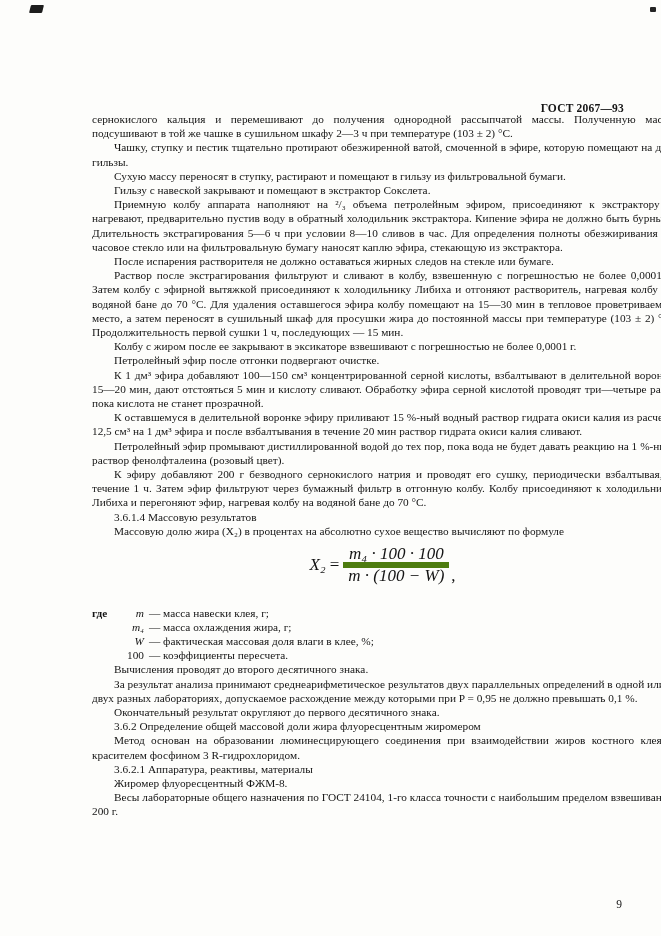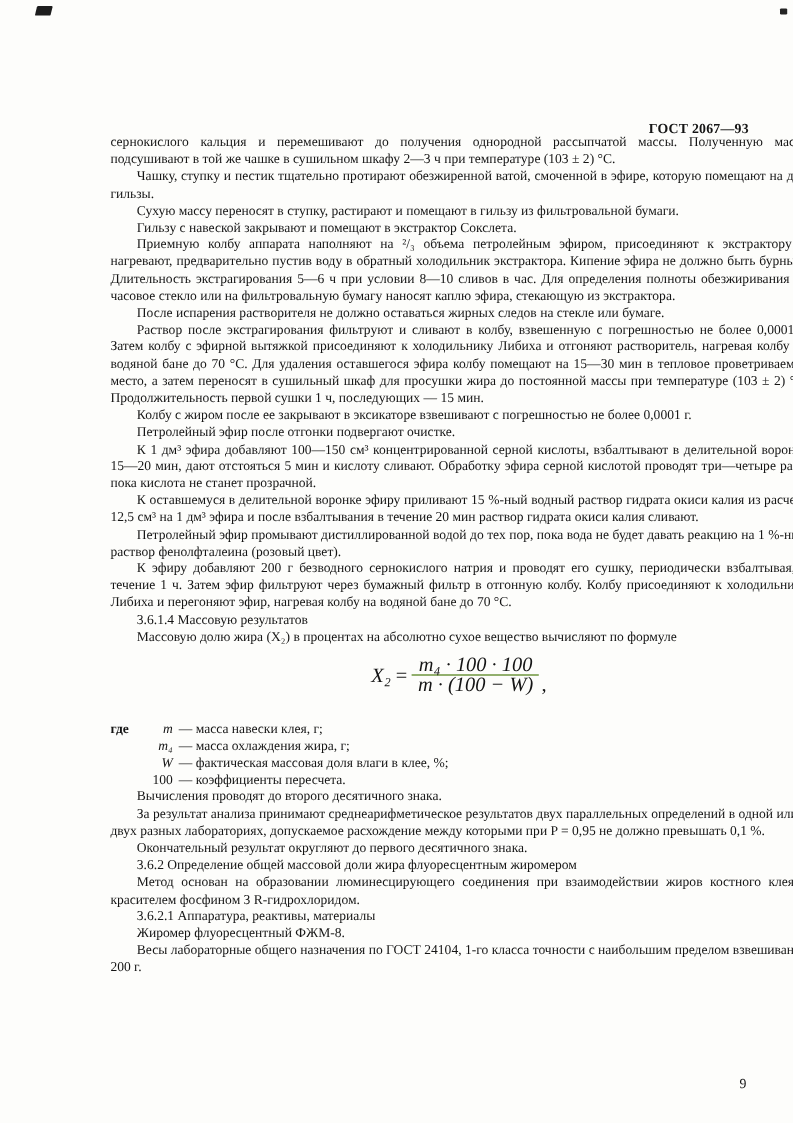--- a/index.html
+++ b/index.html
@@ -45,21 +45,21 @@
   .formula-block {
     margin: 9px 0 22px;
     display: flex;
     justify-content: center;
     align-items: center;
     font-style: italic;
     font-size: 17px;
   }
   .f-eq { margin: 0 4px; font-style: normal; }
   .frac { display: inline-flex; flex-direction: column; text-align: center; }
-  .frac .num { display: block; padding: 0 5px 1px; border-bottom: 1px solid #4d7c0f; }
+  .frac .num { display: block; padding: 0 5px 1px; border-bottom: 6px solid #4d7c0f; }
   .frac .den { display: block; padding: 1px 5px 0; }
   .f-trailing { font-style: normal; align-self: flex-end; margin-left: 2px; }
   .defs { text-align: left; }
   .def-row { display: flex; }
   .def-lead { flex: 0 0 26px; font-weight: bold; }
   .def-term { flex: 0 0 26px; text-align: right; font-style: italic; white-space: nowrap; }
   .def-term.upright { font-style: normal; }
   .def-desc { flex: 1; margin-left: 5px; }
   .page-number {
     position: absolute;

